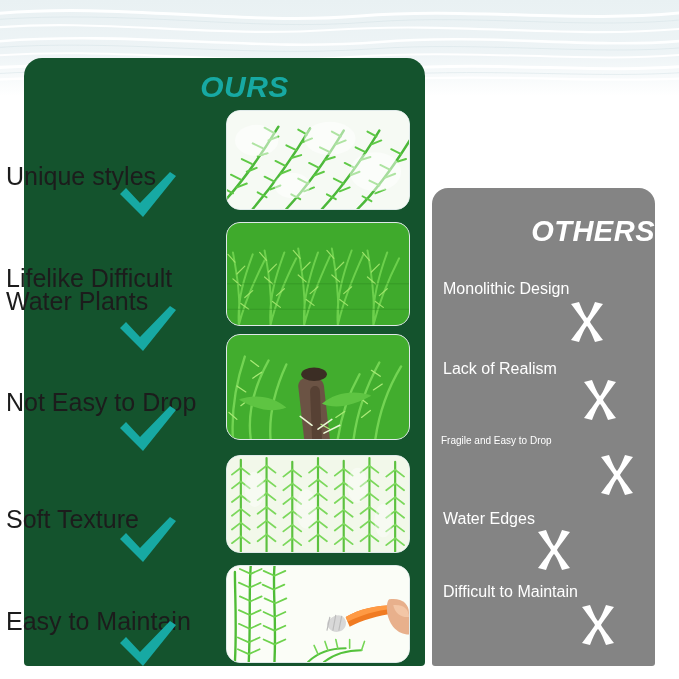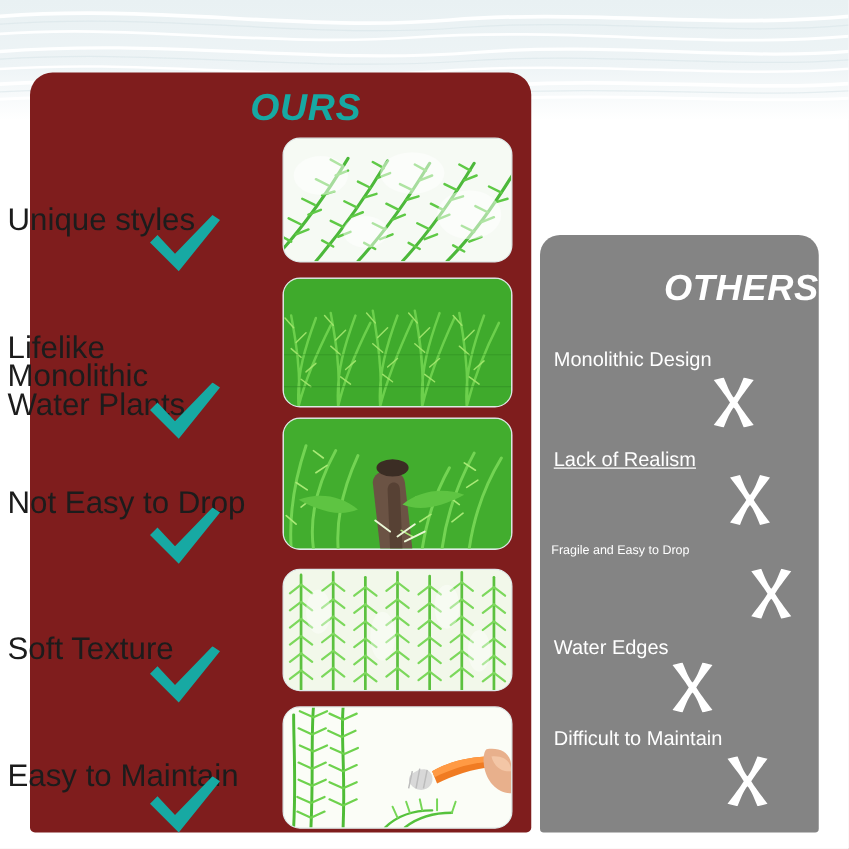--- a/index.html
+++ b/index.html
@@ -48,21 +48,21 @@
        0 3px 3px rgba(120,150,155,0.35);
   }
 
   
   .ours-panel {
     position: absolute;
     left: 24px;
     top: 58px;
     width: 401px;
     height: 608px;
-    background: #7f1d1d;
+    background: #14532d;
     border-radius: 18px 18px 4px 4px;
   }
   .ours-heading {
     position: absolute;
     left: 0;
     top: 12px;
     width: 401px;
     text-align: center;
     padding-left: 40px;
     box-sizing: border-box;
@@ -208,21 +208,21 @@
           <ellipse cx="30" cy="30" rx="22" ry="16"></ellipse>
           <ellipse cx="104" cy="28" rx="26" ry="17"></ellipse>
           <ellipse cx="150" cy="62" rx="26" ry="20"></ellipse>
           <ellipse cx="66" cy="76" rx="18" ry="13"></ellipse>
         </g>
       </svg>
     </div>
   </div>
 
   <div class="ours-row" style="top:222px;">
-    <div class="ours-label" style="top:32px; white-space:pre-line;">Lifelike Monolithic
+    <div class="ours-label" style="top:32px; white-space:pre-line;">Lifelike Difficult
 Water Plants</div>
     <div class="check-wrap" style="left:116px; top:84px;">
       <svg viewBox="0 0 62 48" aria-hidden="true">
         <path d="M4,22 L10,16 L24,31 L54,0 L60,4 L27,45 Z" fill="#17a9a3"></path>
       </svg>
     </div>
     <div class="photo-card" style="top:0px; height:104px;">
       <svg viewBox="0 0 184 104" preserveAspectRatio="none" aria-hidden="true">
         <rect width="184" height="104" fill="#3faa2c"></rect>
         <g stroke="#6fd24e" stroke-width="2" stroke-linecap="round" fill="none" opacity="0.95">
@@ -362,21 +362,21 @@
   <div class="others-row" style="top:280px;">
     <div class="others-label" style="left:443px; top:0px;">Monolithic Design</div>
     <div class="cross-wrap" style="left:567px; top:22px;">
       <svg viewBox="0 0 40 40" aria-hidden="true">
         <path d="M4,2 L12,0 C16,10 18,14 20,16 C22,14 24,10 28,0 L36,2 C30,10 26,15 23,20 C26,25 30,30 36,38 L28,40 C24,30 22,26 20,24 C18,26 16,30 12,40 L4,38 C10,30 14,25 17,20 C14,15 10,10 4,2 Z" fill="#ffffff"></path>
       </svg>
     </div>
   </div>
 
   <div class="others-row" style="top:360px;">
-    <div class="others-label" style="left:443px; top:0px;text-decoration:underline;">Lack of Realism</div>
+    <div class="others-label" style="left:443px; top:0px;">Lack of Realism</div>
     <div class="cross-wrap" style="left:580px; top:20px;">
       <svg viewBox="0 0 40 40" aria-hidden="true">
         <path d="M4,2 L12,0 C16,10 18,14 20,16 C22,14 24,10 28,0 L36,2 C30,10 26,15 23,20 C26,25 30,30 36,38 L28,40 C24,30 22,26 20,24 C18,26 16,30 12,40 L4,38 C10,30 14,25 17,20 C14,15 10,10 4,2 Z" fill="#ffffff"></path>
       </svg>
     </div>
   </div>
 
   <div class="others-row" style="top:435px;">
     <div class="others-label" style="left:441px; top:0px; font-size:10px;">Fragile and Easy to Drop</div>
     <div class="cross-wrap" style="left:597px; top:20px;">

